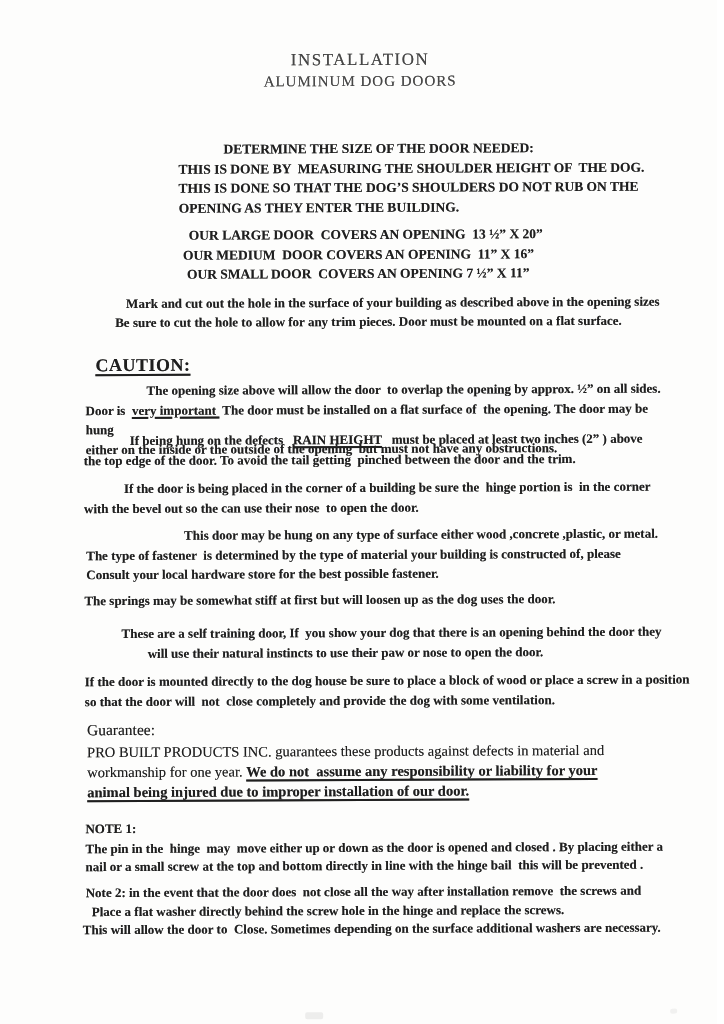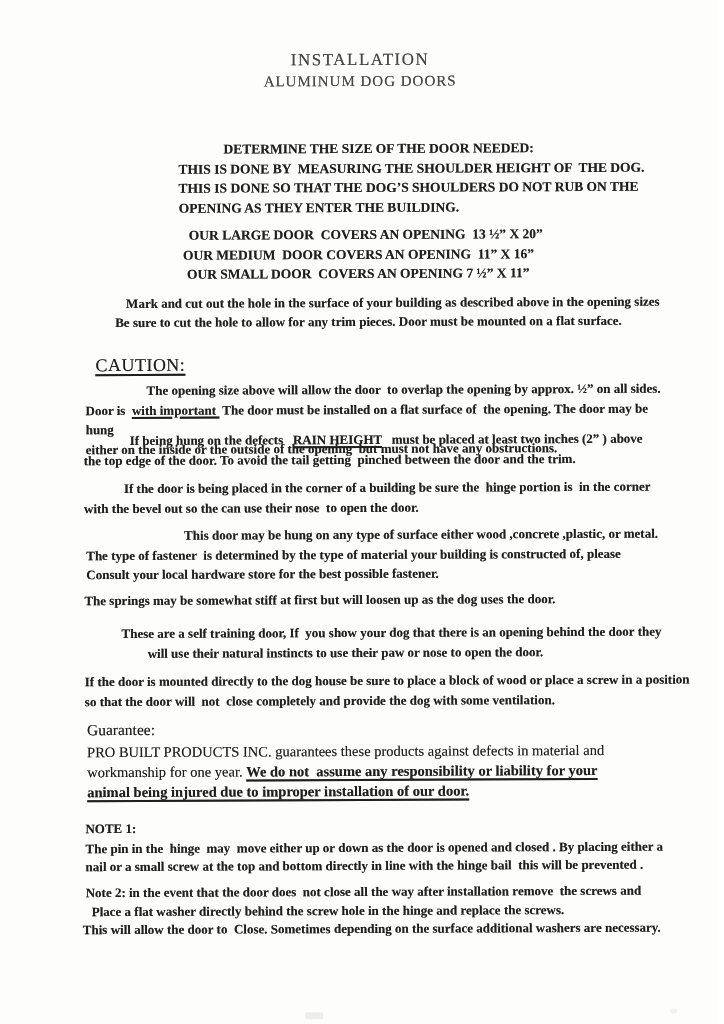--- a/index.html
+++ b/index.html
@@ -27,21 +27,21 @@
   .determine{top:139px;left:180px;width:480px;font-size:13.5px;line-height:19.5px;font-weight:bold;}
   .determine .h{margin-left:45px;}
 
   .sizes{top:225px;left:184px;width:480px;font-size:13.5px;line-height:19.5px;font-weight:bold;}
   .sizes .l1{margin-left:6px;}
   .sizes .l3{margin-left:4px;}
 
   .cut{top:293px;left:116px;width:565px;font-size:13px;line-height:19px;font-weight:bold;}
   .cut .l1{text-indent:11px;}
 
-  .caution-head{top:354px;left:96px;font-size:18px;font-weight:normal;
+  .caution-head{top:354px;left:96px;font-size:18px;font-weight:bold;
     text-decoration:underline;text-decoration-thickness:2px;text-underline-offset:3px;letter-spacing:0.5px;}
 
   .cau1{top:380px;left:86px;width:585px;font-size:13px;line-height:19.5px;font-weight:bold;}
   .cau1 .l1{text-indent:61px;}
   .u{text-decoration:underline;text-decoration-thickness:1.5px;text-underline-offset:2px;}
 
   .rain{top:430px;left:84px;width:595px;font-size:13px;line-height:19.5px;font-weight:bold;}
   .rain .l1{text-indent:46px;}
 
   .corner{top:478px;left:84px;width:595px;font-size:13px;line-height:19.5px;font-weight:bold;}
@@ -99,21 +99,21 @@
 
     <div class="blk cut">
       <div class="line l1">Mark and cut out the hole in the surface of your building as described above in the opening sizes</div>
       <div class="line">Be sure to cut the hole to allow for any trim pieces. Door must be mounted on a flat surface.</div>
     </div>
 
     <div class="blk caution-head line">CAUTION:</div>
 
     <div class="blk cau1">
       <div class="line l1">The opening size above will allow the door  to overlap the opening by approx. ½” on all sides.</div>
-      <div class="line"><span class="line">Door is  </span><span class="line u">with important </span><span class="line"> The door must be installed on a flat surface of  the opening. The door may be hung</span></div>
+      <div class="line"><span class="line">Door is  </span><span class="line u">very important </span><span class="line"> The door must be installed on a flat surface of  the opening. The door may be hung</span></div>
       <div class="line">either on the inside or the outside of the opening  but must not have any obstructions.</div>
     </div>
 
     <div class="blk rain">
       <div class="line l1"><span class="line">If being hung on the defects   </span><span class="line u">RAIN HEIGHT</span><span class="line">   must be placed at least two inches (2” ) above</span></div>
       <div class="line">the top edge of the door. To avoid the tail getting  pinched between the door and the trim.</div>
     </div>
 
     <div class="blk corner">
       <div class="line l1">If the door is being placed in the corner of a building be sure the  hinge portion is  in the corner</div>

